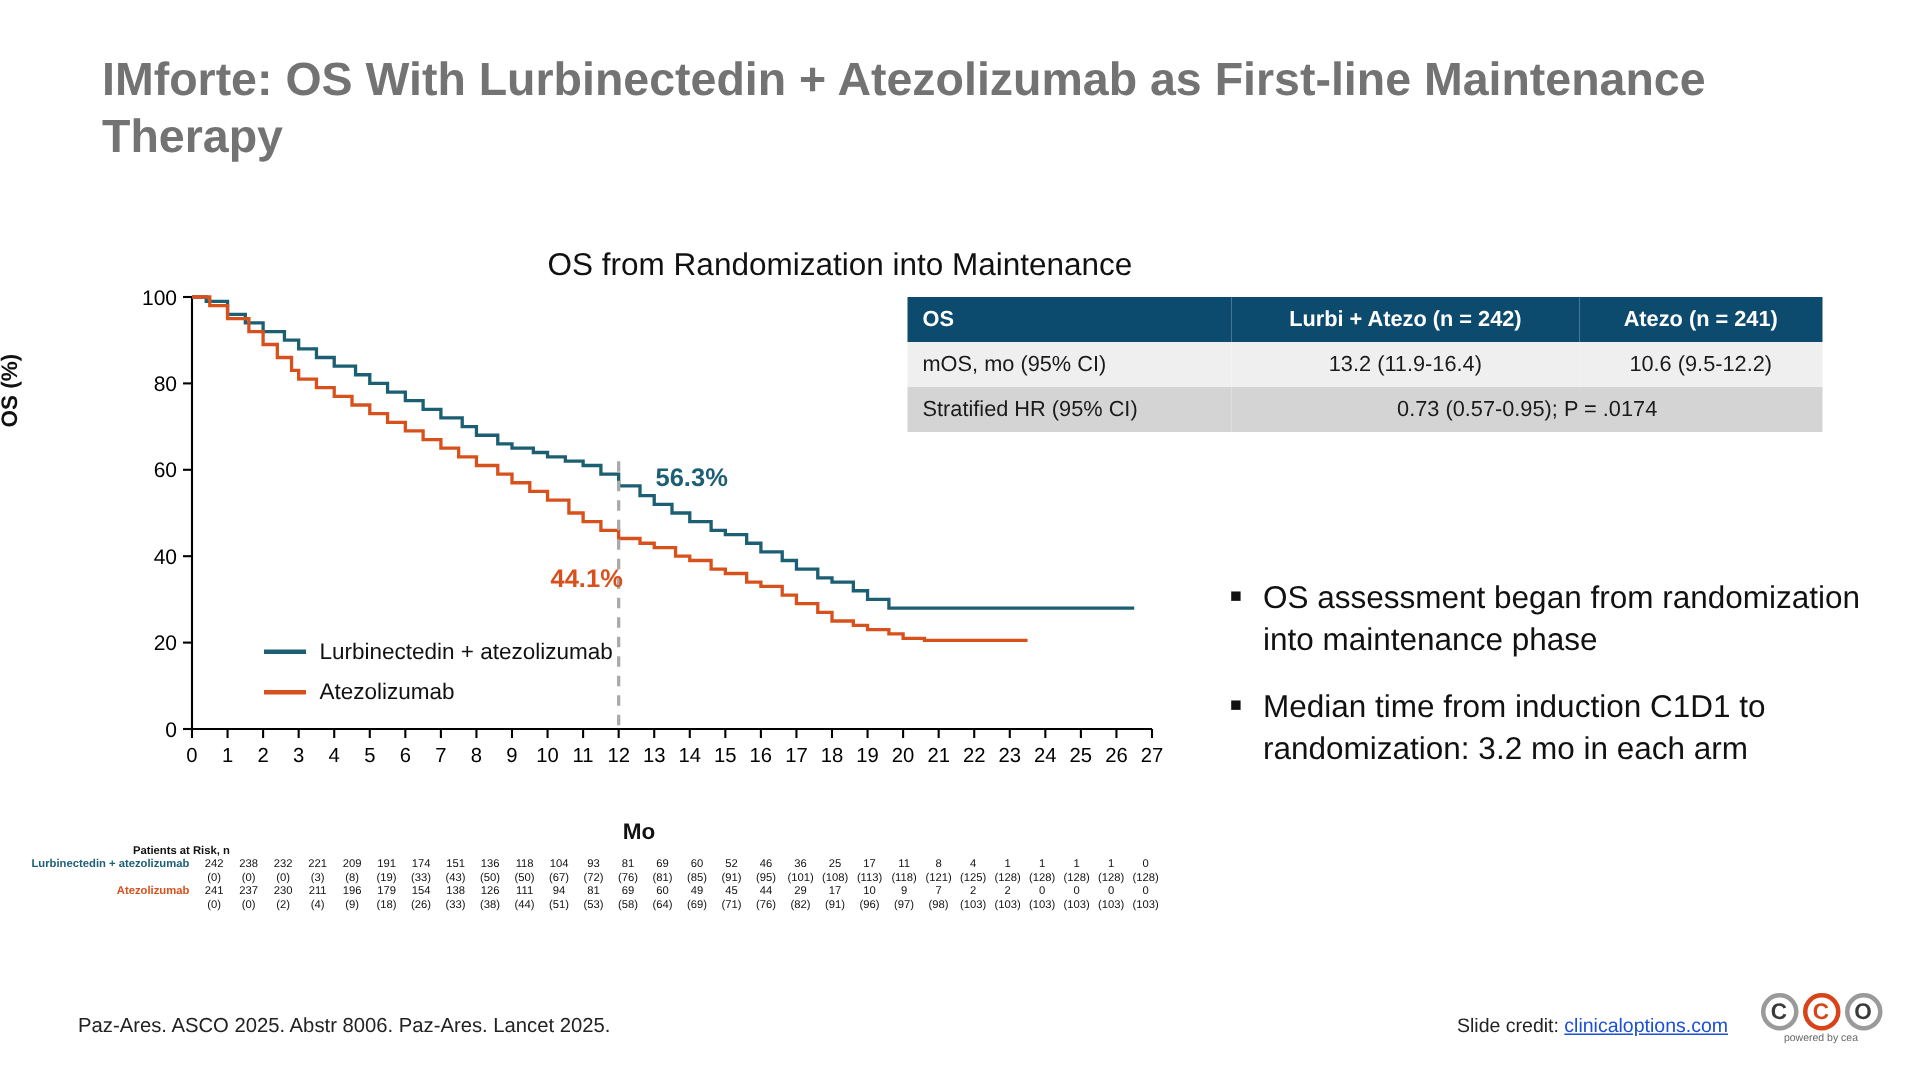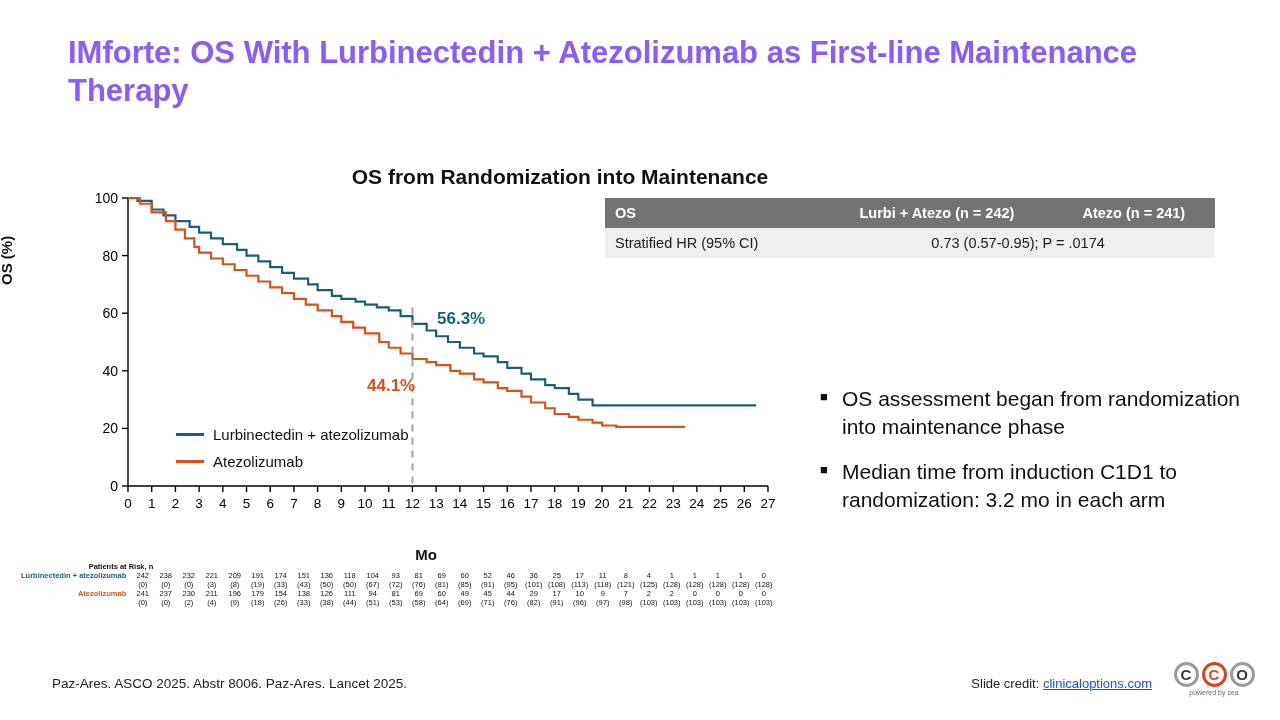--- a/index.html
+++ b/index.html
@@ -10,27 +10,27 @@
     background:#ffffff;
     color:#1a1a1a;
     position:relative;
     overflow:hidden;
   }
   .slide-title {
     position:absolute;
     left:68px; top:34px; width:1120px;
     font-size:31px; line-height:1.22;
     font-weight:bold;
-    color:#8b5cf6;
+    color:#737373;
   }
   .chart-title {
     position:absolute;
     left:200px; top:165px; width:720px;
     text-align:center;
-    font-size:21px; font-weight:bold; color:#111;
+    font-size:21px; font-weight:normal; color:#111;
   }
 
   
   #plot-area {
     position:absolute;
     left:56px; top:186px; width:740px; height:340px;
   }
   #plot-svg { display:block; }
   .axis-label-y {
     position:absolute;
@@ -82,21 +82,21 @@
     left:605px; top:198px; width:610px;
     border-collapse:collapse;
     font-size:14.5px;
   }
   #os-table th, #os-table td {
     padding:7px 10px;
     text-align:center;
     font-weight:normal;
   }
   #os-table thead th {
-    background:#737373;
+    background:#0c4a6e;
     color:#ffffff;
     font-weight:bold;
   }
   #os-table thead th.lead { text-align:left; }
   #os-table td.lead { text-align:left; }
   #os-table tbody tr:nth-child(odd) { background:#efefef; }
   #os-table tbody tr:nth-child(even) { background:#d4d4d4; }
 
   
   #bullets {
@@ -376,20 +376,25 @@
 <table id="os-table">
   <thead>
     <tr>
       <th class="lead">OS</th>
       <th>Lurbi + Atezo (n = 242)</th>
       <th>Atezo (n = 241)</th>
     </tr>
   </thead>
   <tbody id="os-table-body">
       <tr>
+        <td class="lead">mOS, mo (95% CI)</td>
+        <td>13.2 (11.9-16.4)</td>
+        <td>10.6 (9.5-12.2)</td>
+      </tr>
+      <tr>
         <td class="lead">Stratified HR (95% CI)</td>
         <td colspan="2">0.73 (0.57-0.95); P = .0174</td>
       </tr>
     </tbody>
 </table>
 
 <div id="bullets">
   <div class="bullet">
     <div class="bullet-marker">■</div>
     <div class="bullet-text">OS assessment began from randomization into maintenance phase</div>

